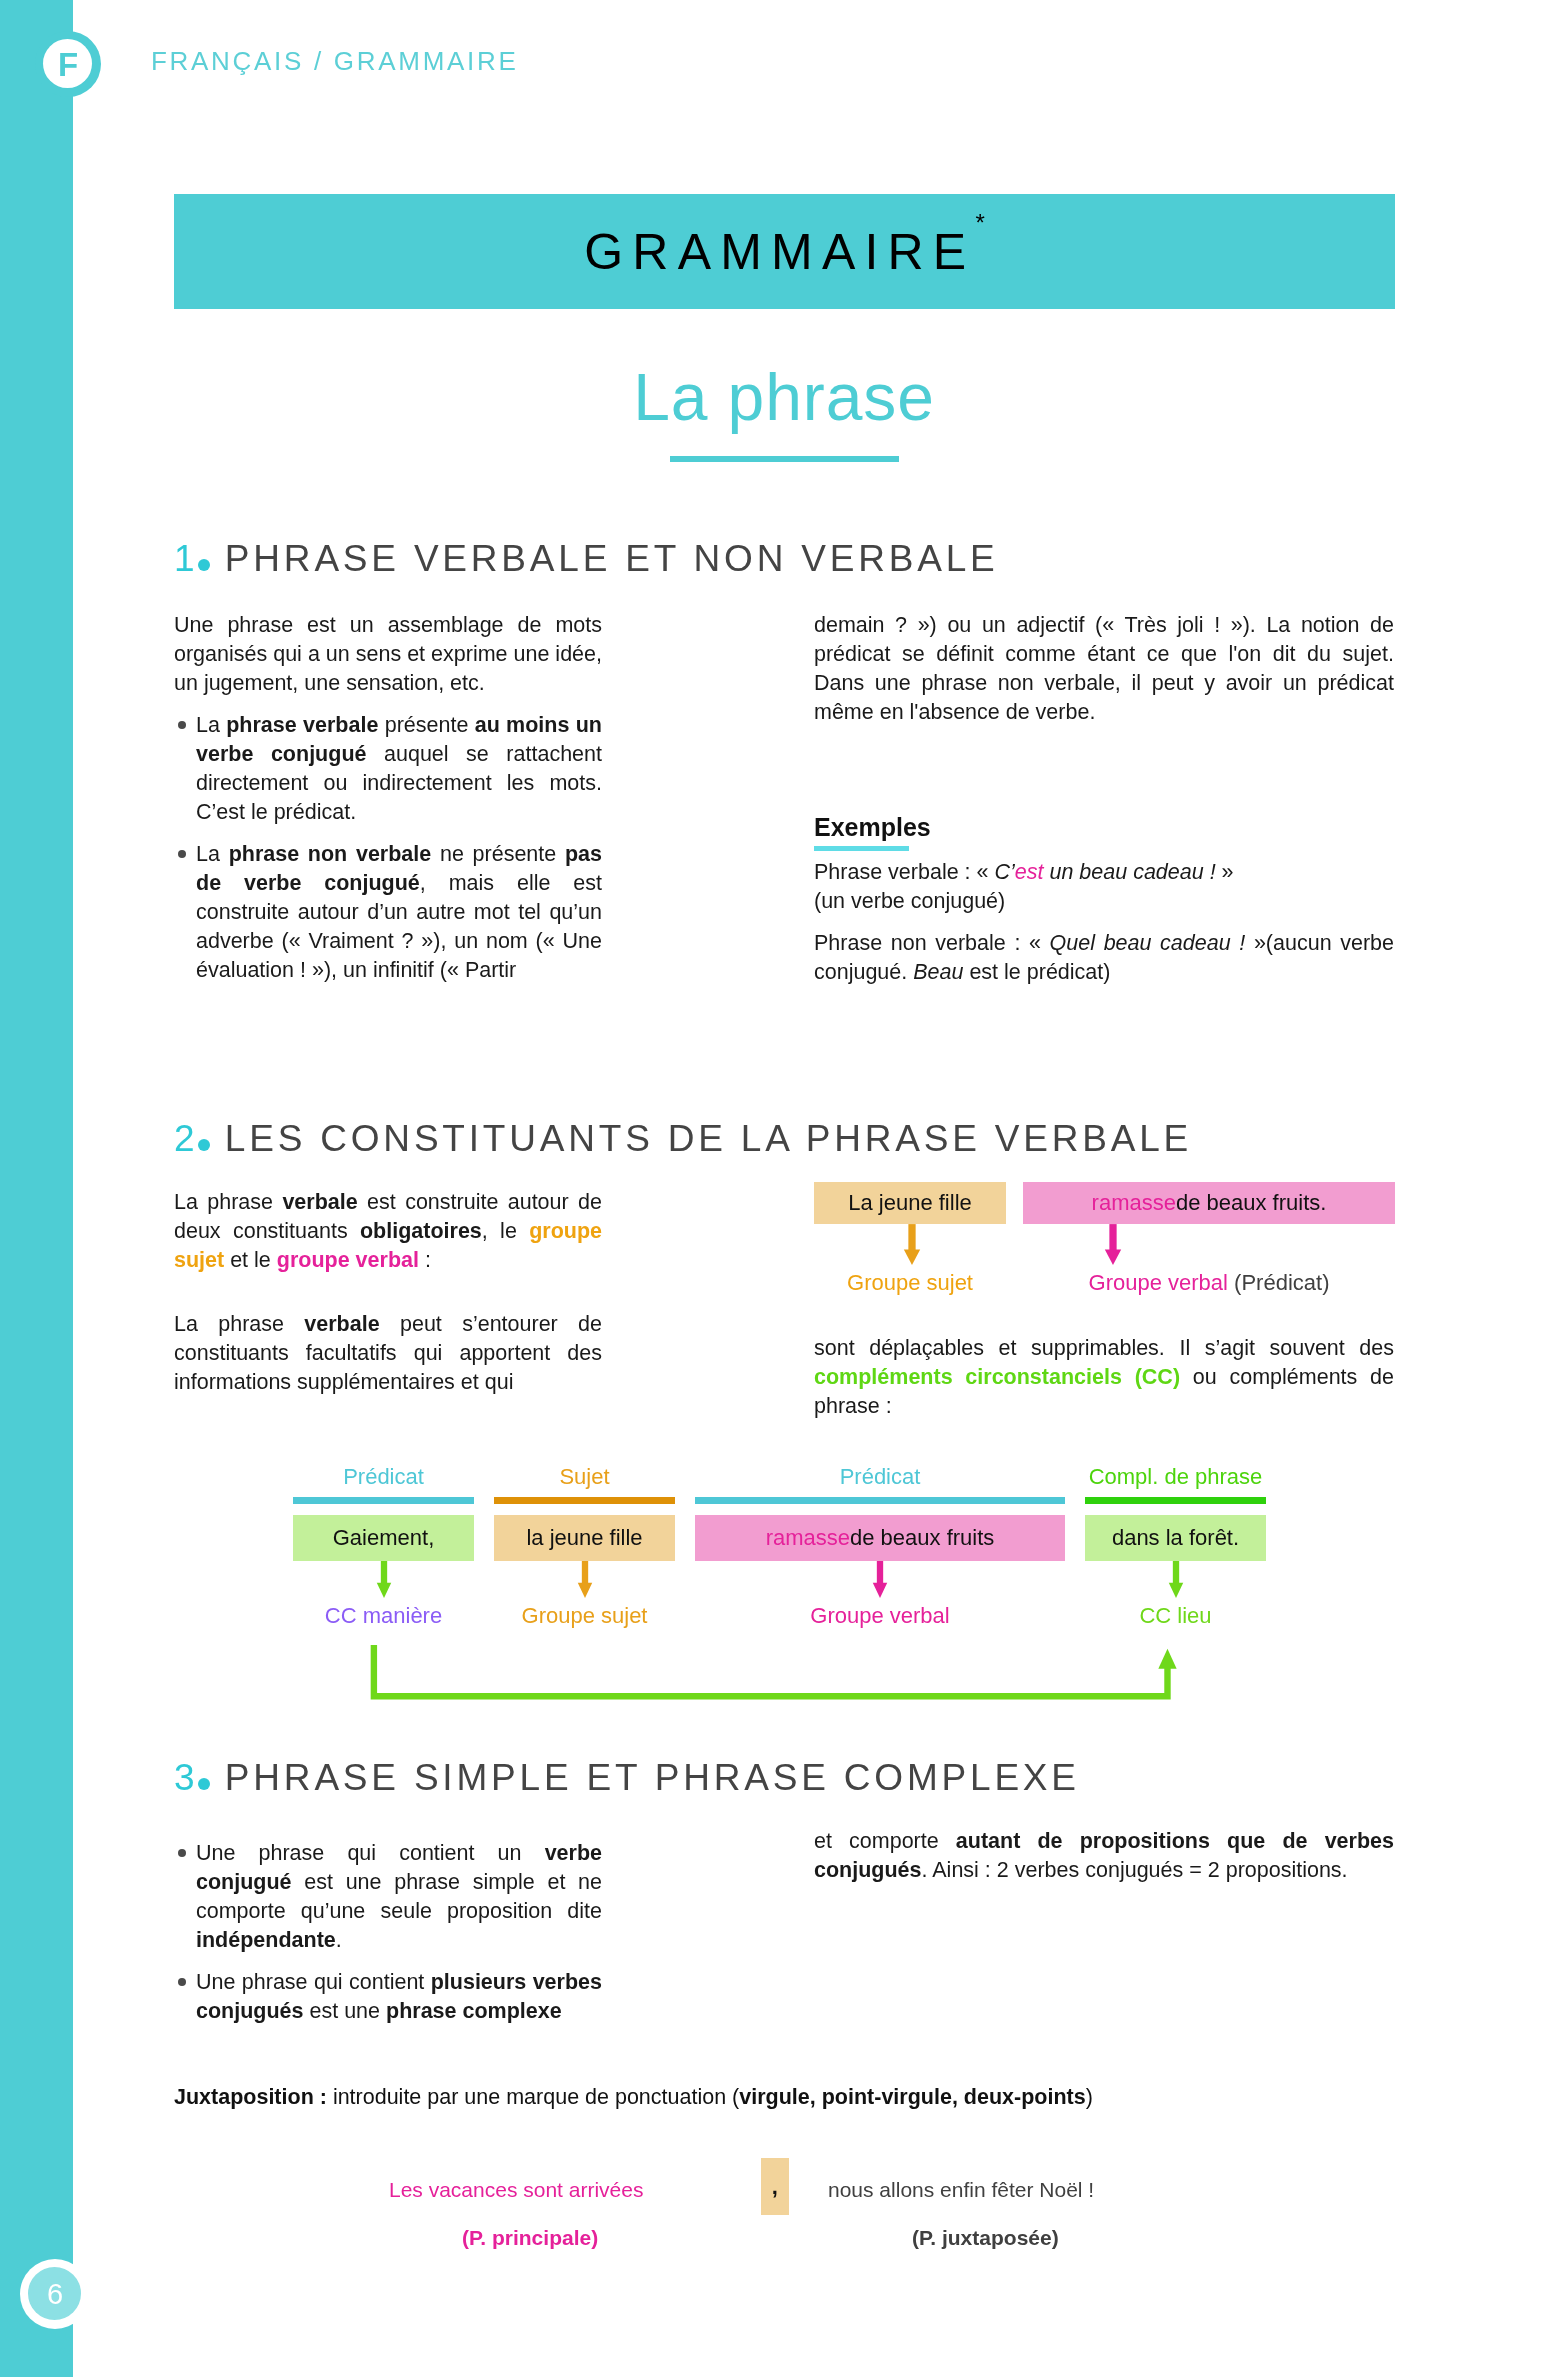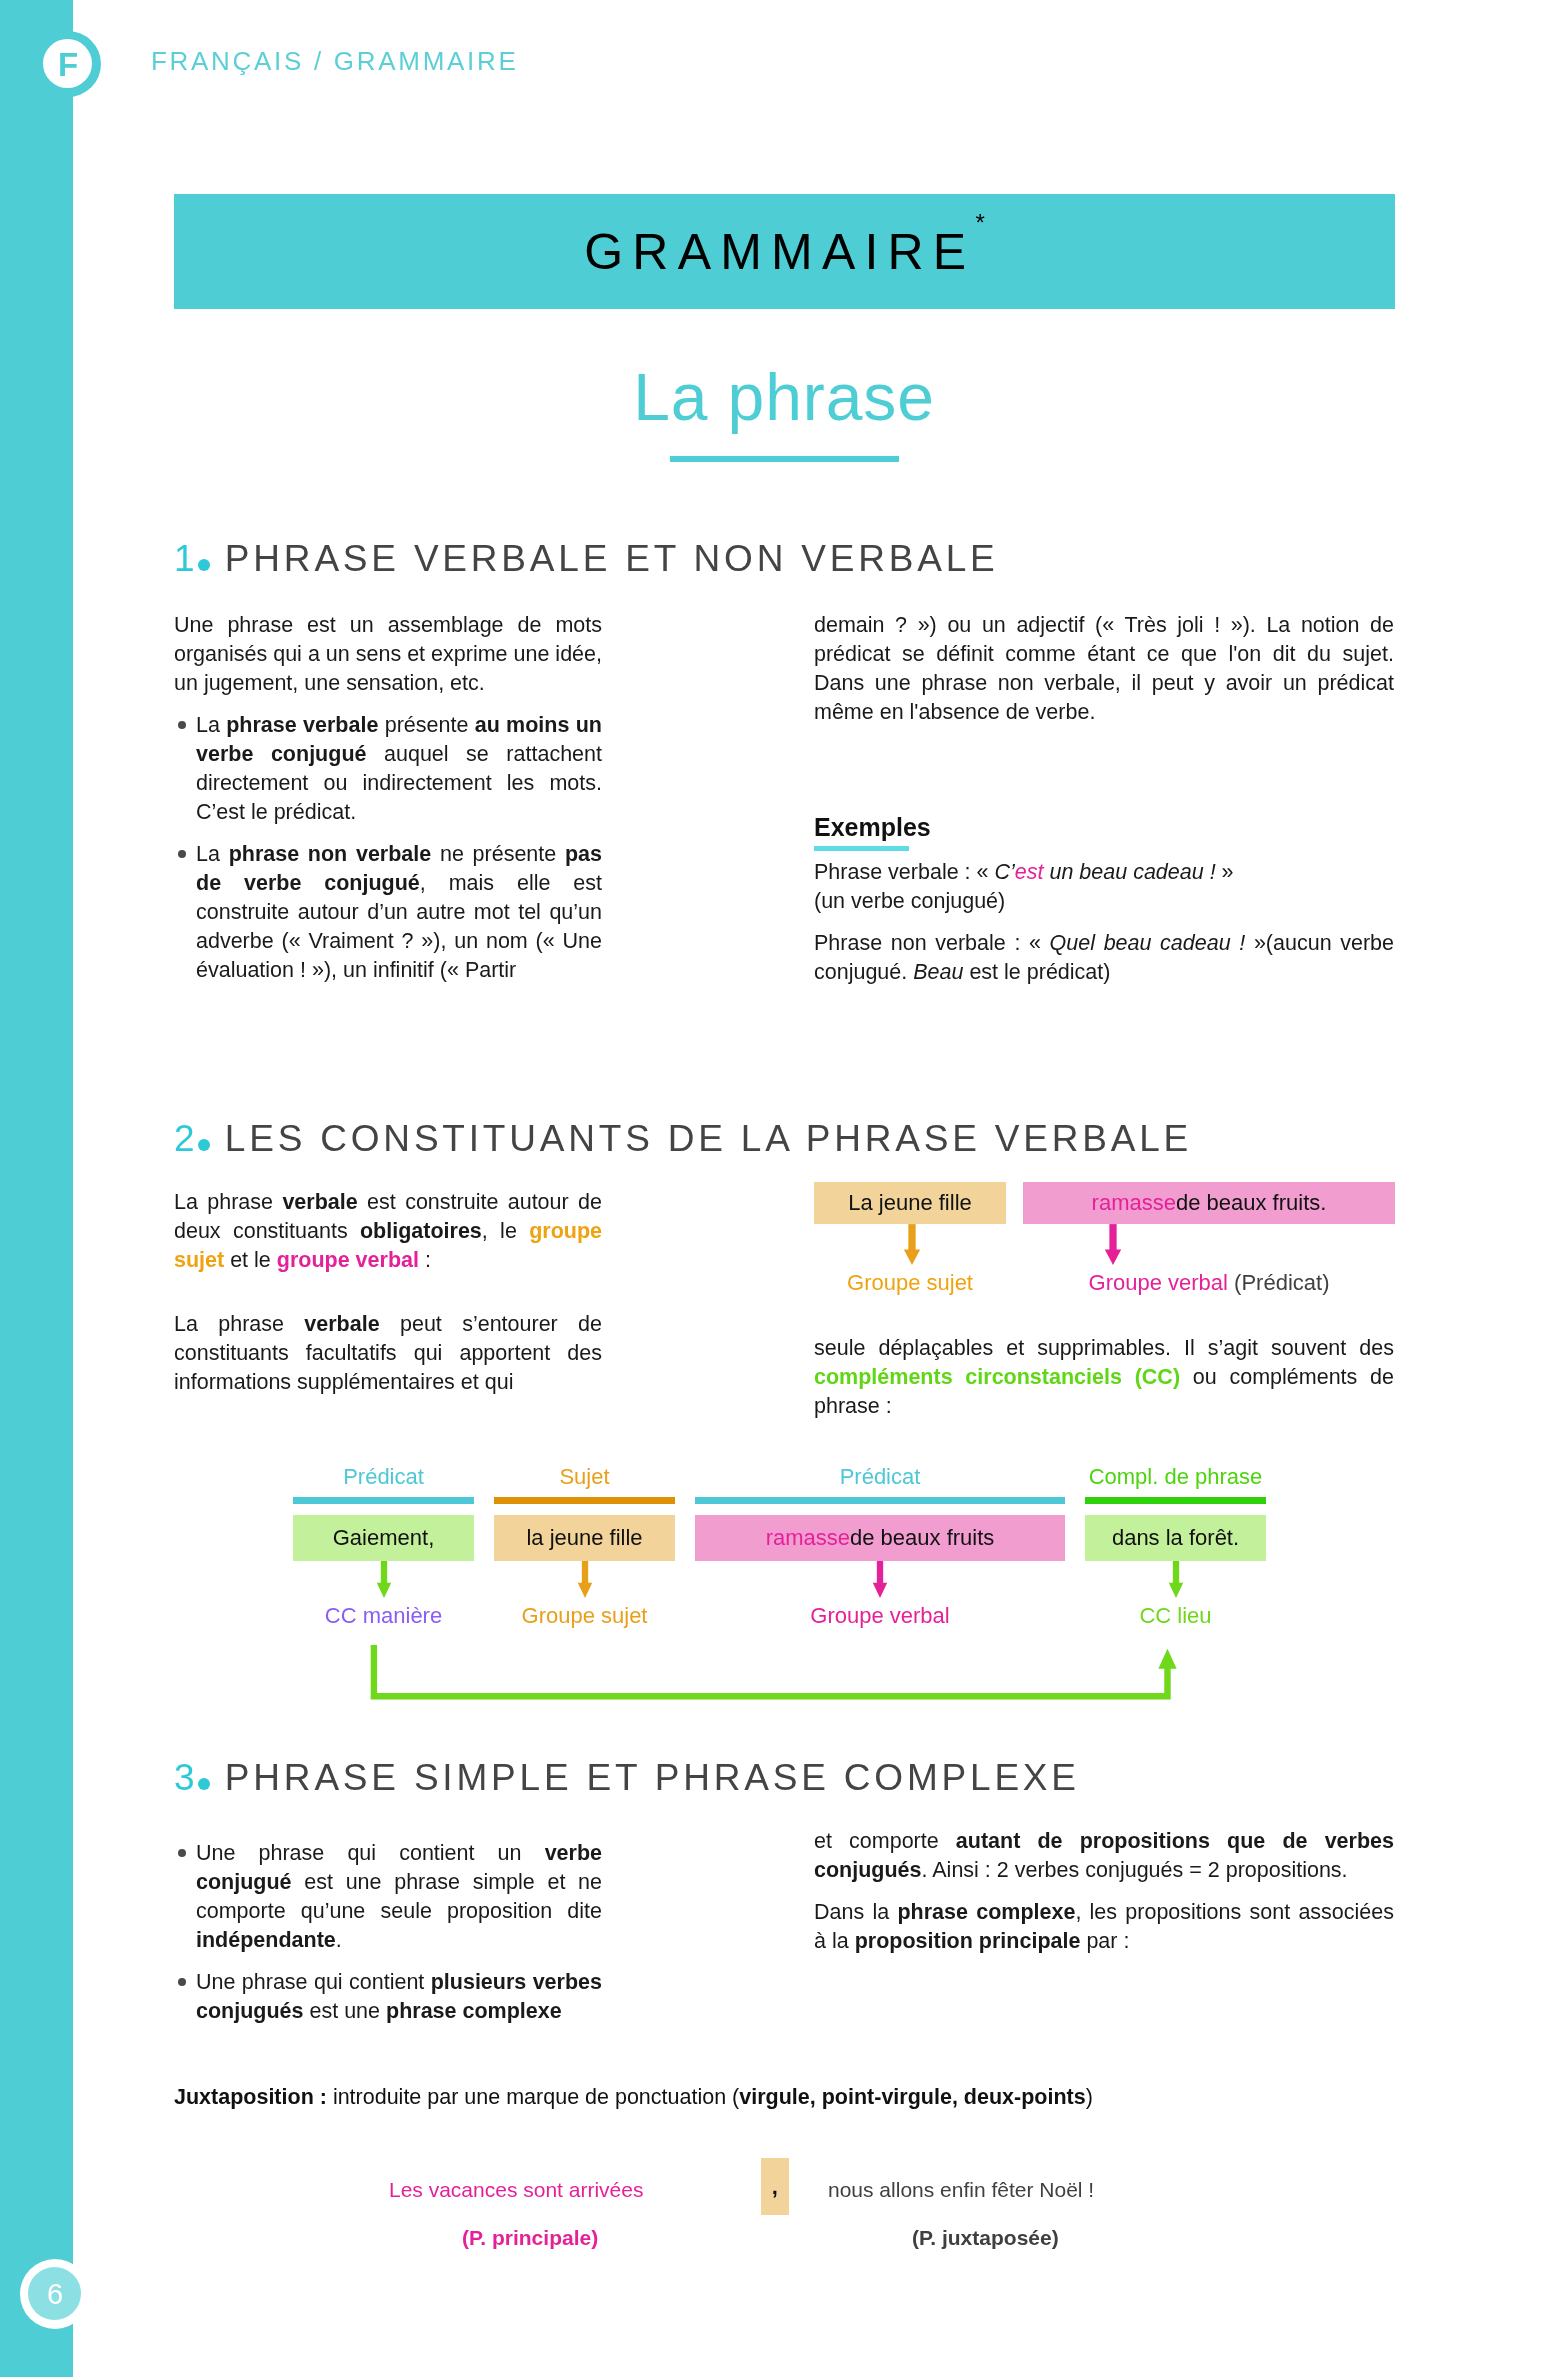--- a/index.html
+++ b/index.html
@@ -269,21 +269,21 @@
   <svg class="arw" style="left:289px; top:42px;" width="20" height="42" viewBox="0 0 22 46">
     <path d="M11,0 L11,30" stroke="#e5219a" stroke-width="8" fill="none"></path>
     <path d="M2,28 L20,28 L11,45 Z" fill="#e5219a"></path>
   </svg>
 
   <div class="labA orange" style="left:0px; top:88px; width:192px;">Groupe sujet</div>
   <div class="labA" style="left:209px; top:88px; width:372px;"><span class="pink">Groupe verbal</span> <span class="cyan">(Prédicat)</span></div>
 </div>
 
 <div class="col" style="left:814px; top:1334px; width:580px;">
-  <p><span>seule déplaçables et supprimables. Il s’agit souvent des </span><b class="green">compléments circonstanciels</b><span> </span><b class="green">(CC)</b><span> ou compléments de phrase :</span></p>
+  <p><span>sont déplaçables et supprimables. Il s’agit souvent des </span><b class="green">compléments circonstanciels</b><span> </span><b class="green">(CC)</b><span> ou compléments de phrase :</span></p>
 </div>
 
 <div class="dgB">
 
   <div class="bcol" style="left:293px; top:0px; width:181px;">
     <div class="b-top" style="top:0px; color:#4ec7d6;">Prédicat</div>
     <div class="b-rule" style="left:0px; top:33px; width:181px; background:#4ec7d6;"></div>
     <div class="b-box" style="left:0px; top:51px; width:181px; background:#c3f09a;">Gaiement,</div>
     <svg style="position:absolute; left:81px; top:97px;" width="20" height="38" viewBox="0 0 22 42">
       <path d="M11,0 L11,26" stroke="#6fd81a" stroke-width="7" fill="none"></path>
@@ -344,21 +344,20 @@
   <div class="li">
     <span>Une phrase qui contient un </span><b>verbe conjugué</b><span> est une phrase simple et ne comporte qu’une seule proposition dite </span><b>indépendante</b><span>.</span>
   </div>
   <div class="li">
     <span>Une phrase qui contient </span><b>plusieurs verbes conjugués</b><span> est une </span><b>phrase complexe</b>
   </div>
 </div>
 
 <div class="col" style="left:814px; top:1827px; width:580px;">
   <p><span>et comporte </span><b>autant de propositions que de verbes conjugués</b><span>. Ainsi : 2 verbes conjugués = 2 propositions.</span></p>
-  <p><span>Dans la </span><b>phrase complexe</b><span>, les propositions sont associées à la </span><b>proposition principale</b><span> par :</span></p>
 </div>
 
 <div class="jx-line">
   <b>Juxtaposition : </b><span>introduite par une marque de ponctuation (</span><b>virgule, point-virgule, deux-points</b><span>)</span>
 </div>
 
 <div class="jx-ex" style="left:0; top:0; width:1568px; height:2377px;">
   <div class="jx-t pink" style="left:389px; top:2178px;">Les vacances sont arrivées</div>
   <div class="comma-box" style="left:761px; top:2158px;">,</div>
   <div class="jx-t cyan" style="left:828px; top:2178px;">nous allons enfin fêter Noël !</div>

